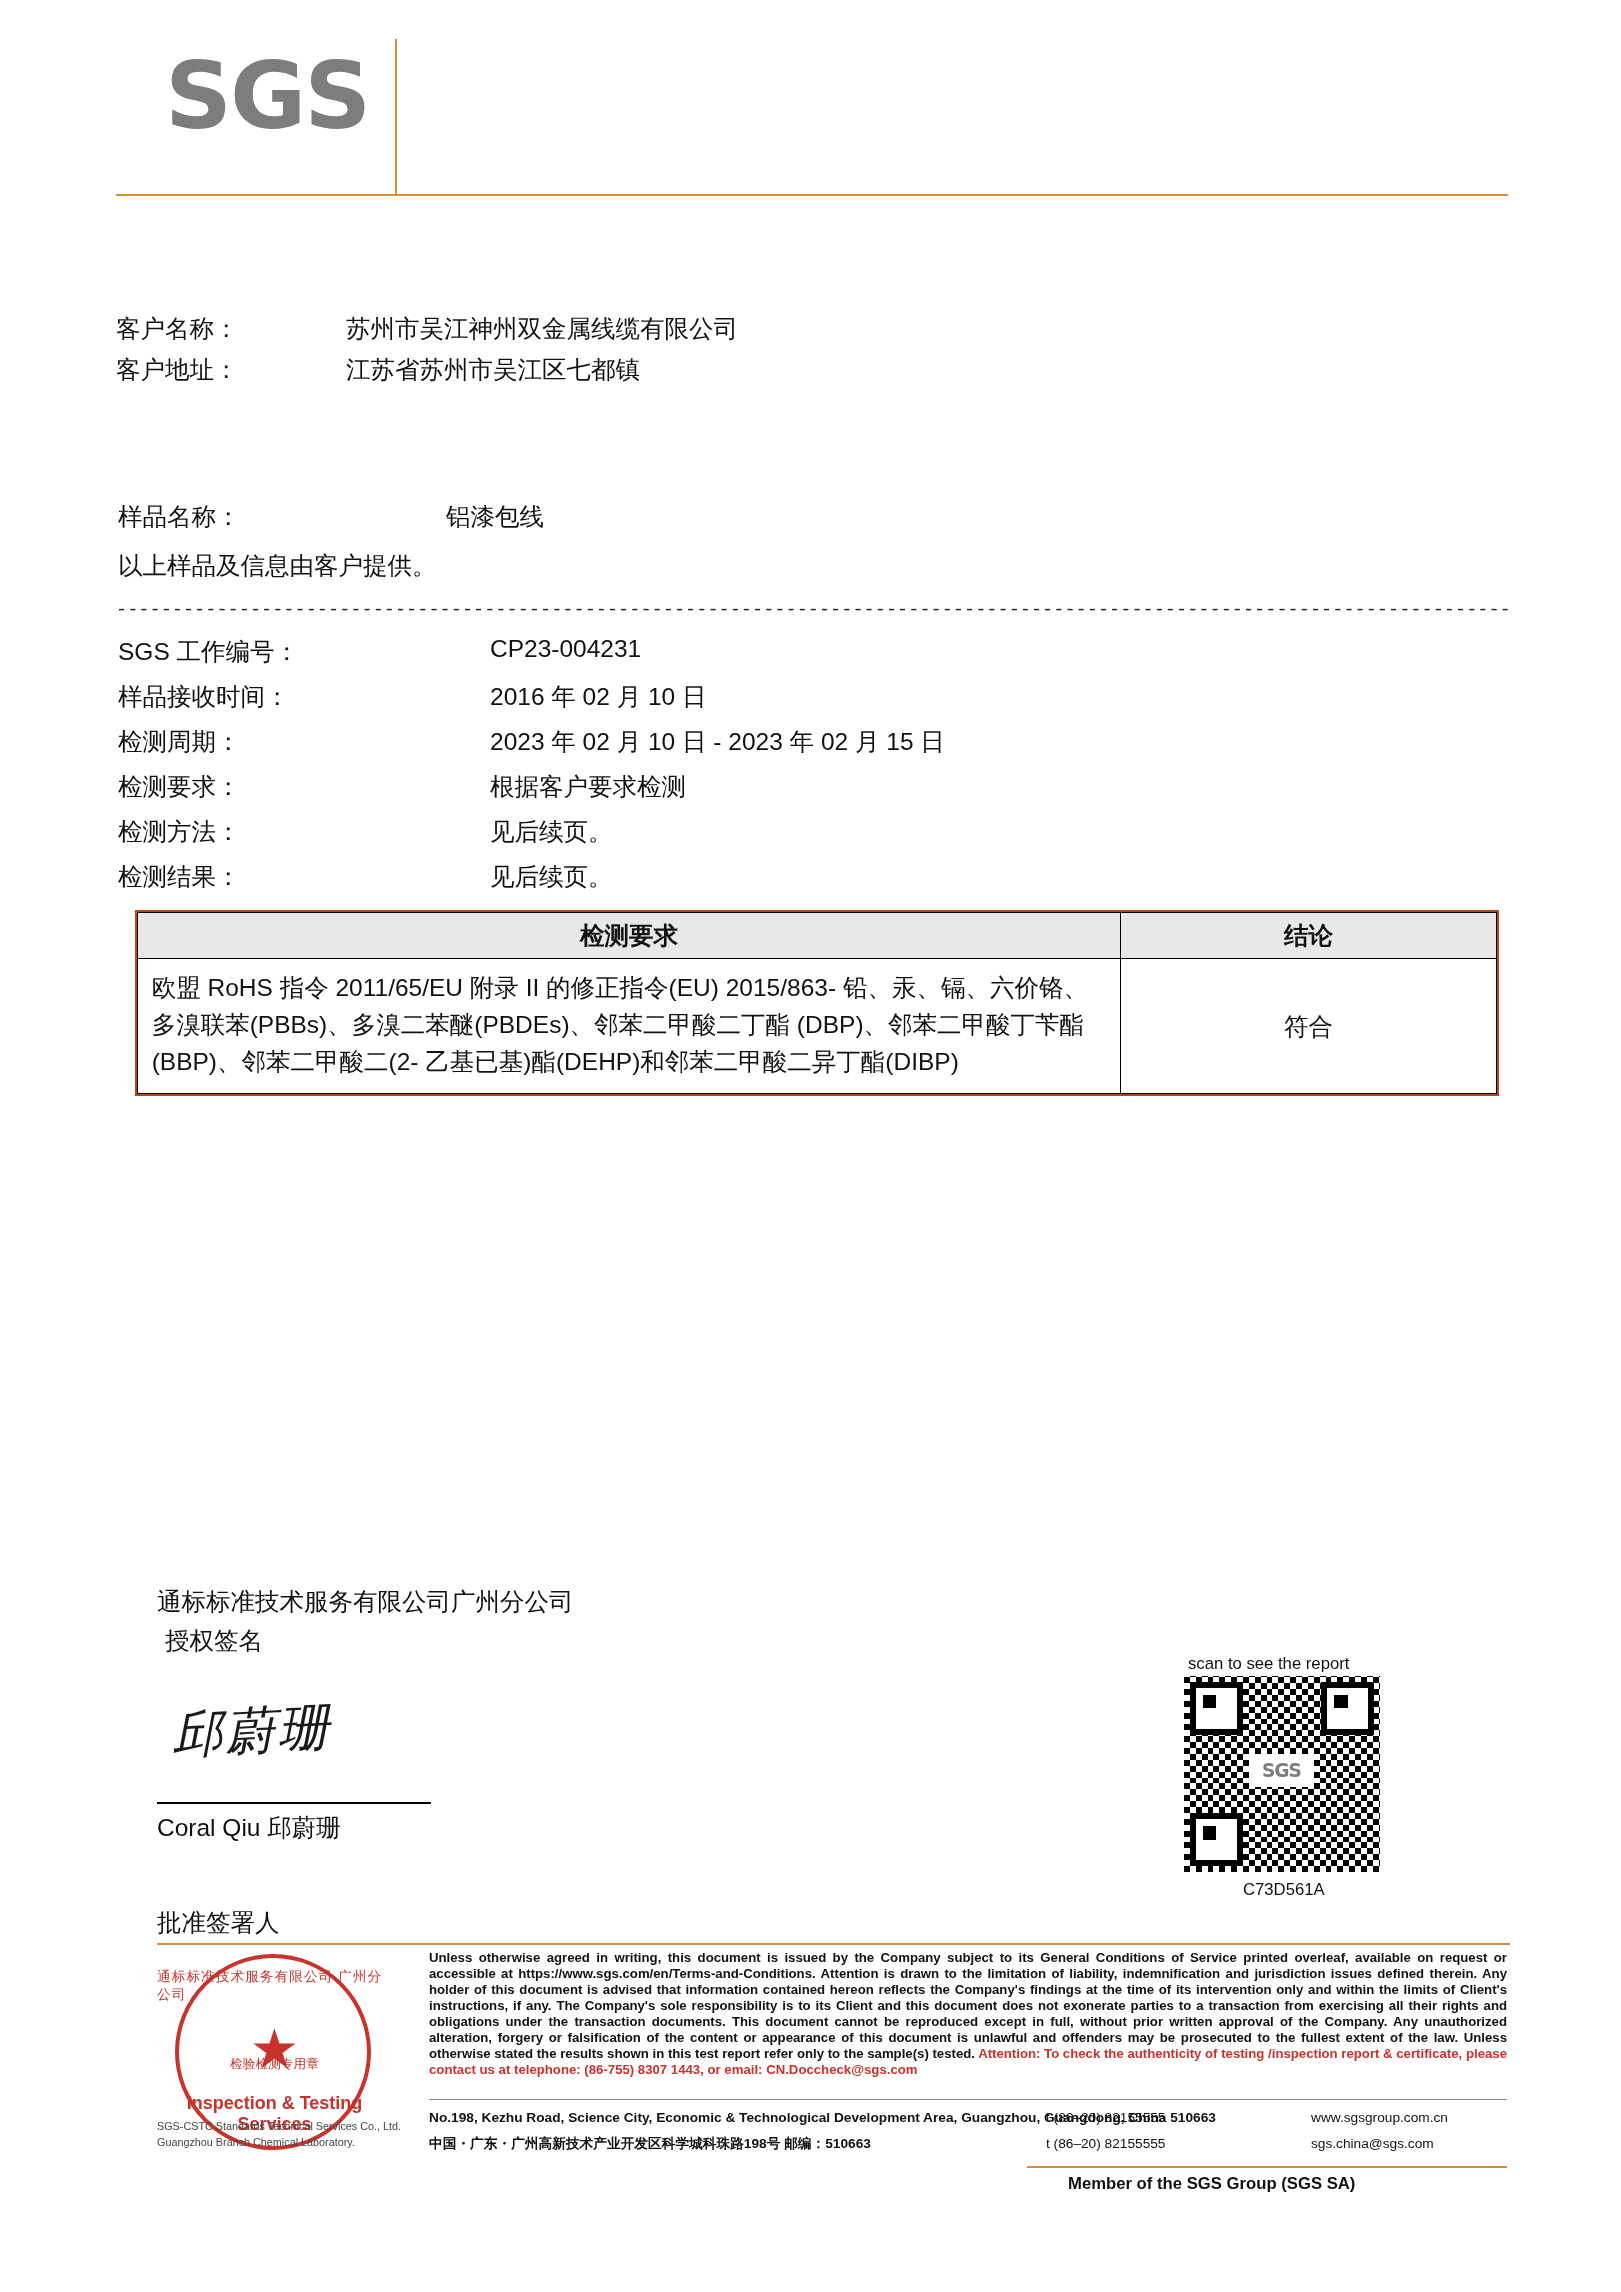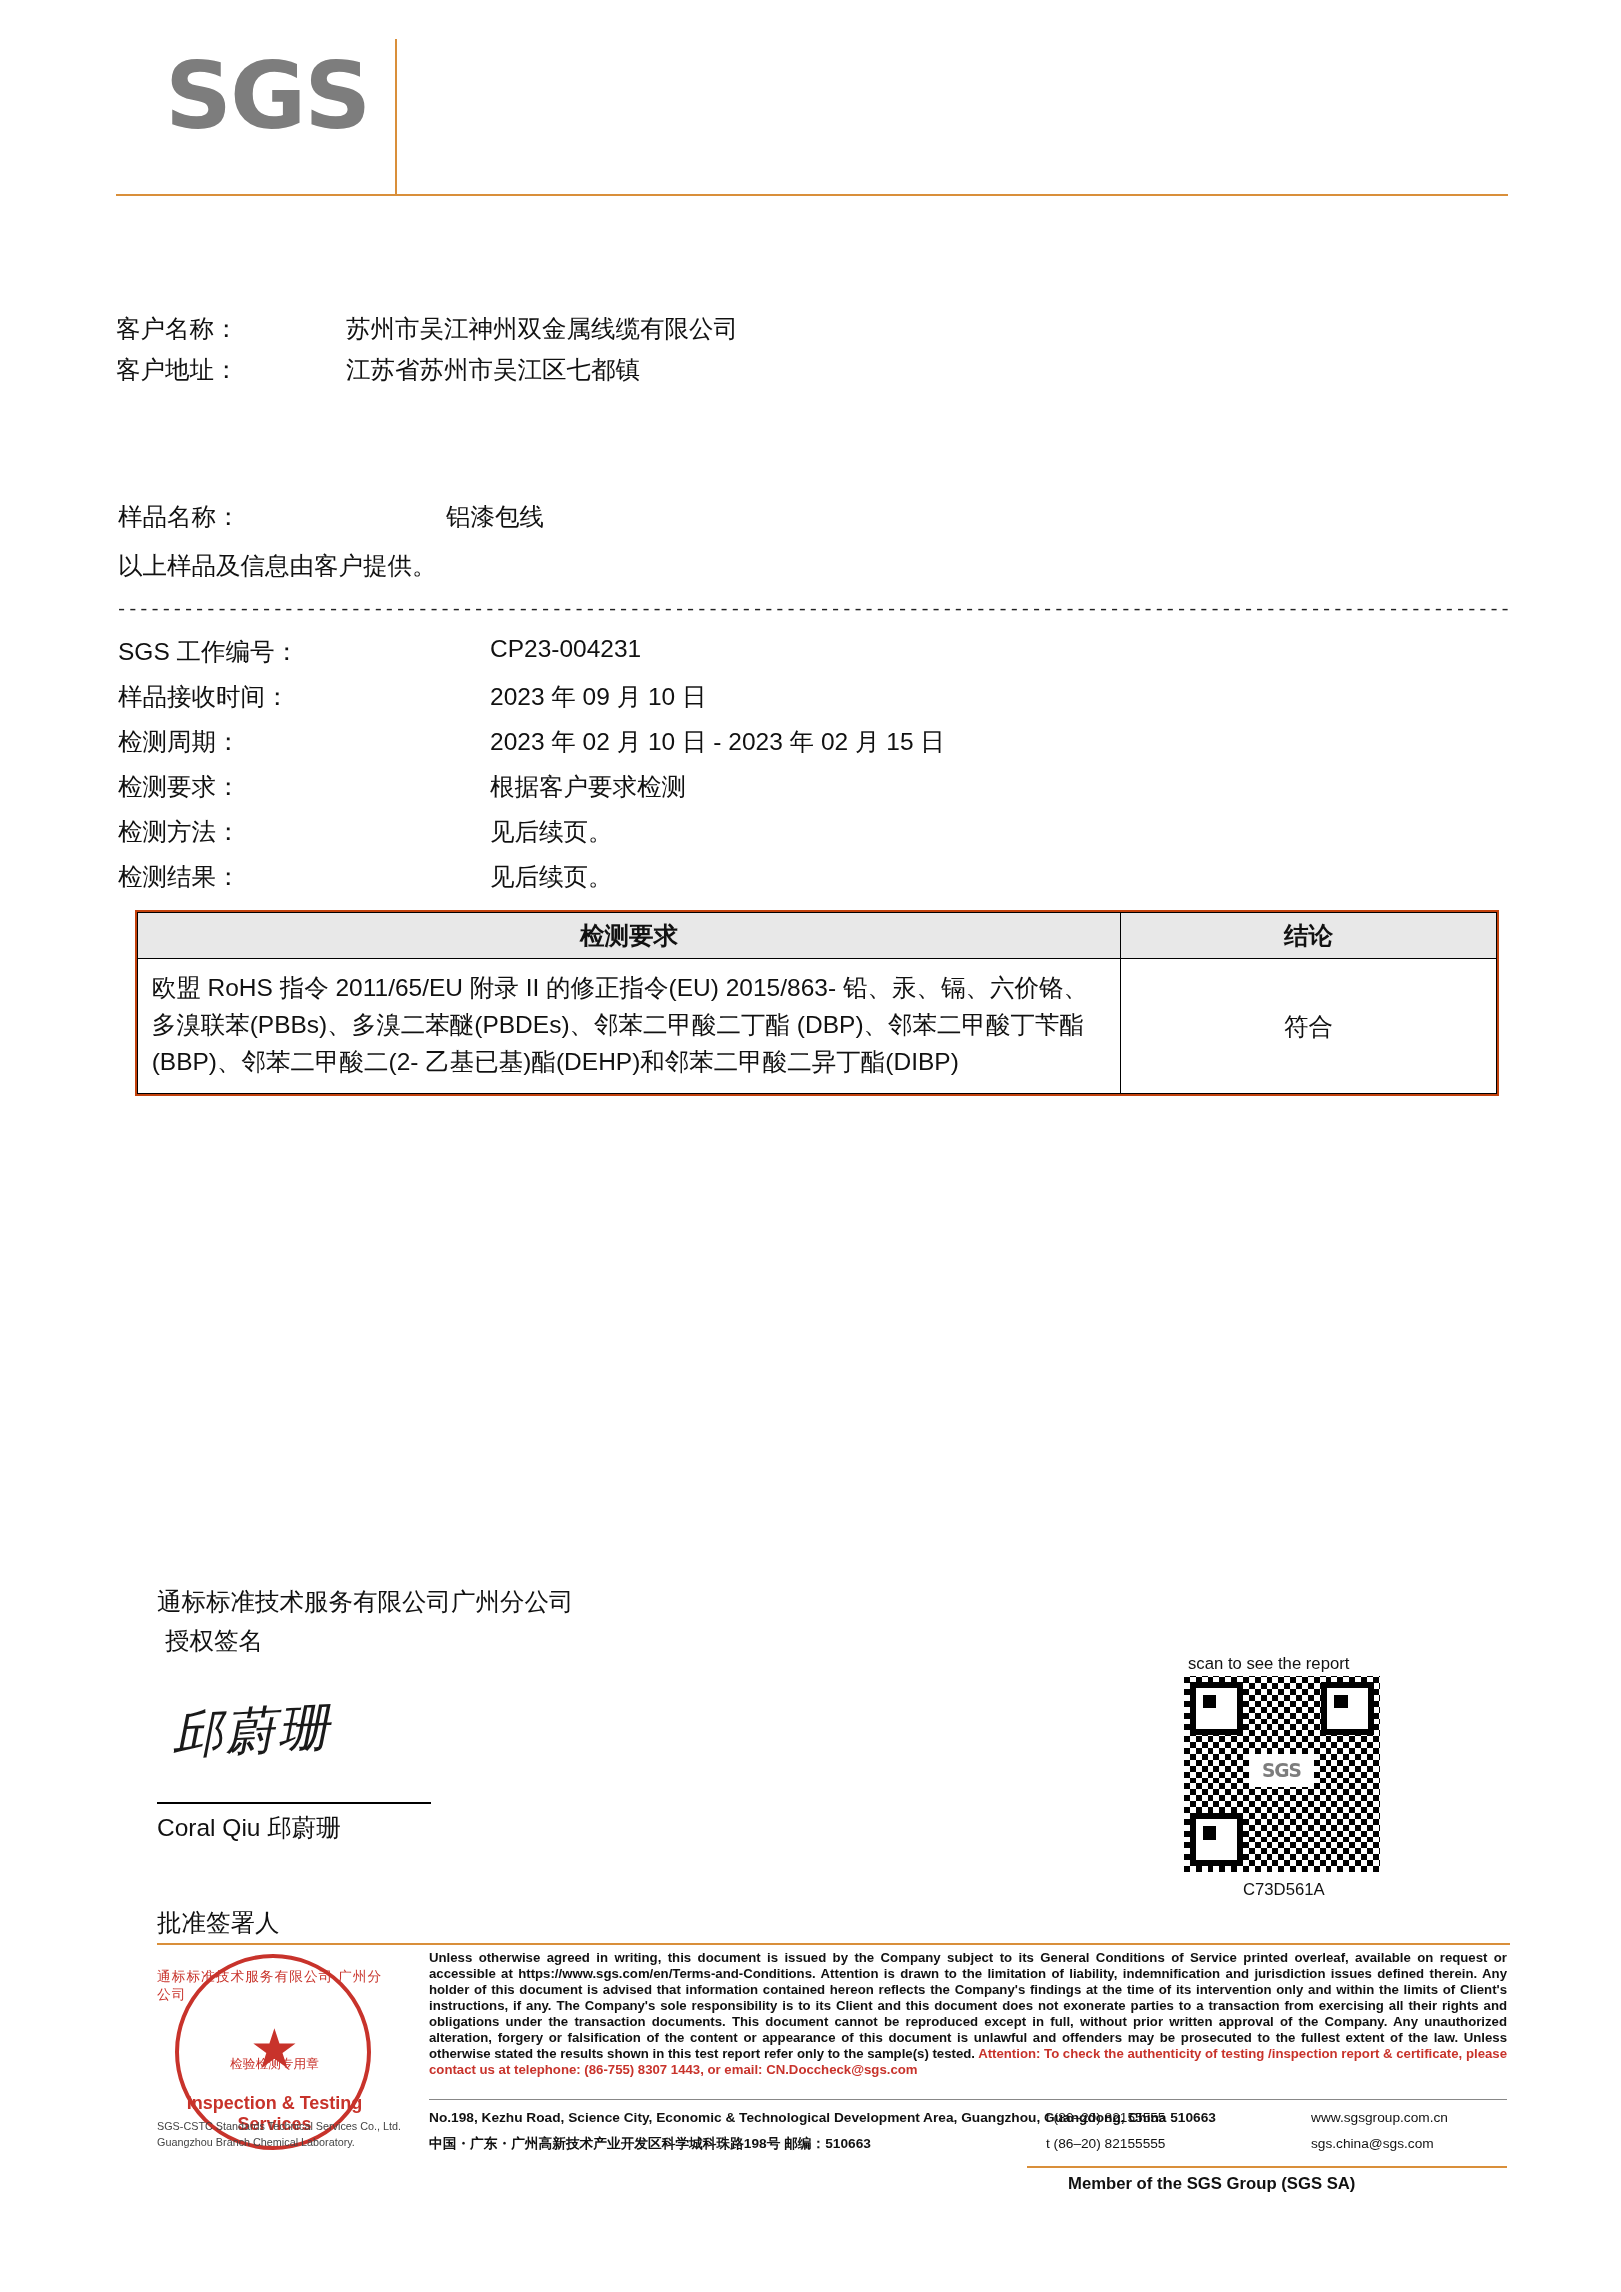--- a/index.html
+++ b/index.html
@@ -411,21 +411,21 @@
   <div class="sample-note">以上样品及信息由客户提供。</div>
   <div class="dash-rule">--------------------------------------------------------------------------------------------------------------------------------- ------------------</div>
 
   <div class="info-list">
     <div class="info-row">
       <span class="info-label">SGS 工作编号：</span>
       <span class="info-value">CP23-004231</span>
     </div>
     <div class="info-row">
       <span class="info-label">样品接收时间：</span>
-      <span class="info-value">2023 年 09 月 10 日</span>
+      <span class="info-value">2016 年 02 月 10 日</span>
     </div>
     <div class="info-row">
       <span class="info-label">检测周期：</span>
       <span class="info-value">2023 年 02 月 10 日 - 2023 年 02 月 15 日</span>
     </div>
     <div class="info-row">
       <span class="info-label">检测要求：</span>
       <span class="info-value">根据客户要求检测</span>
     </div>
     <div class="info-row">

